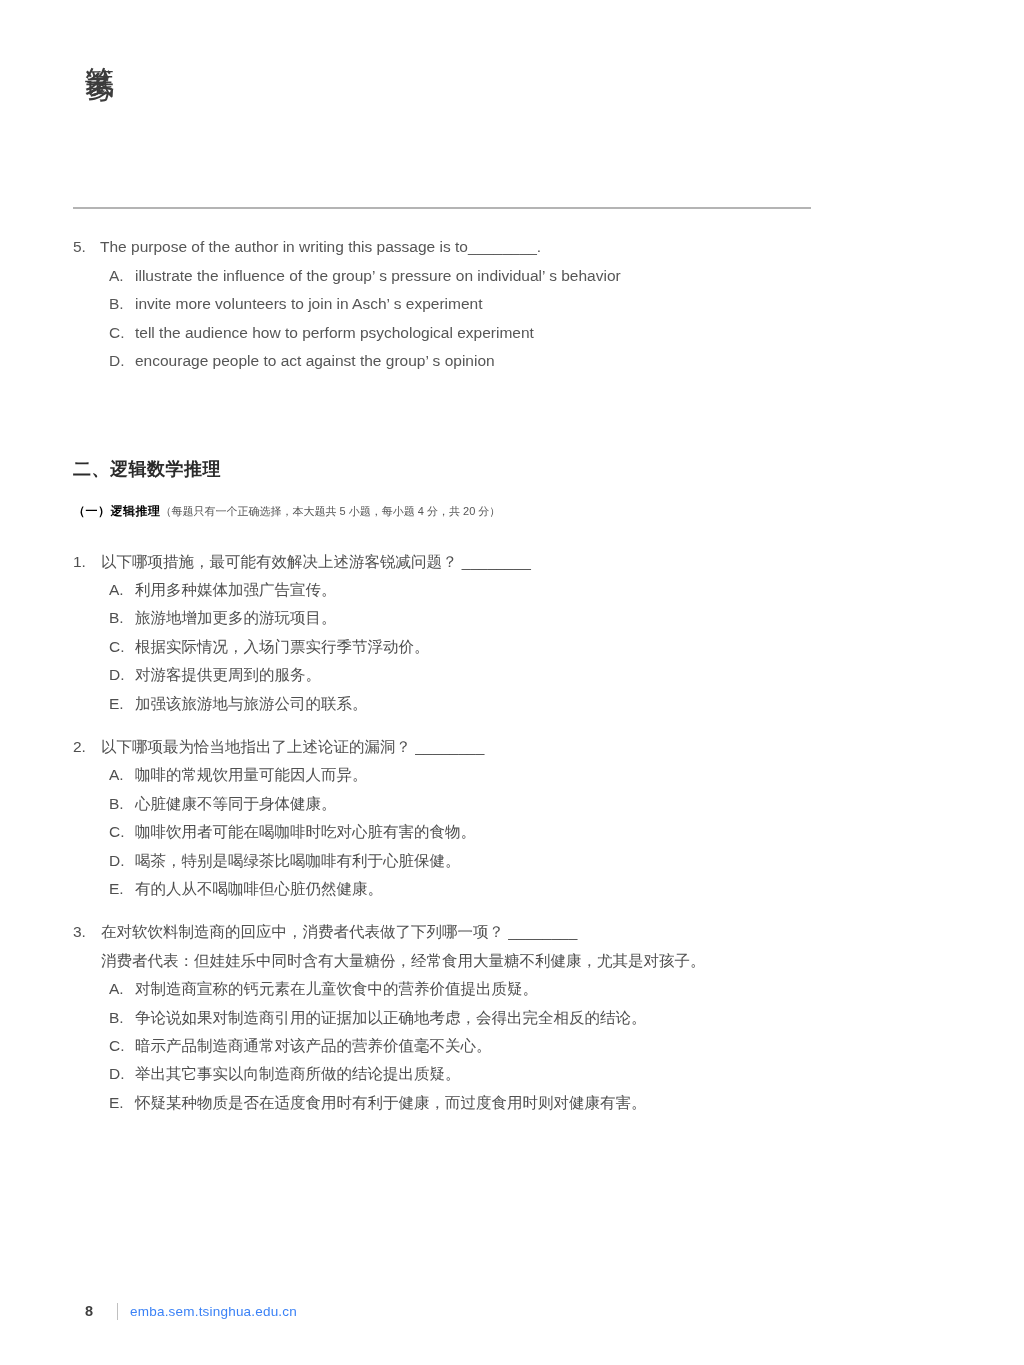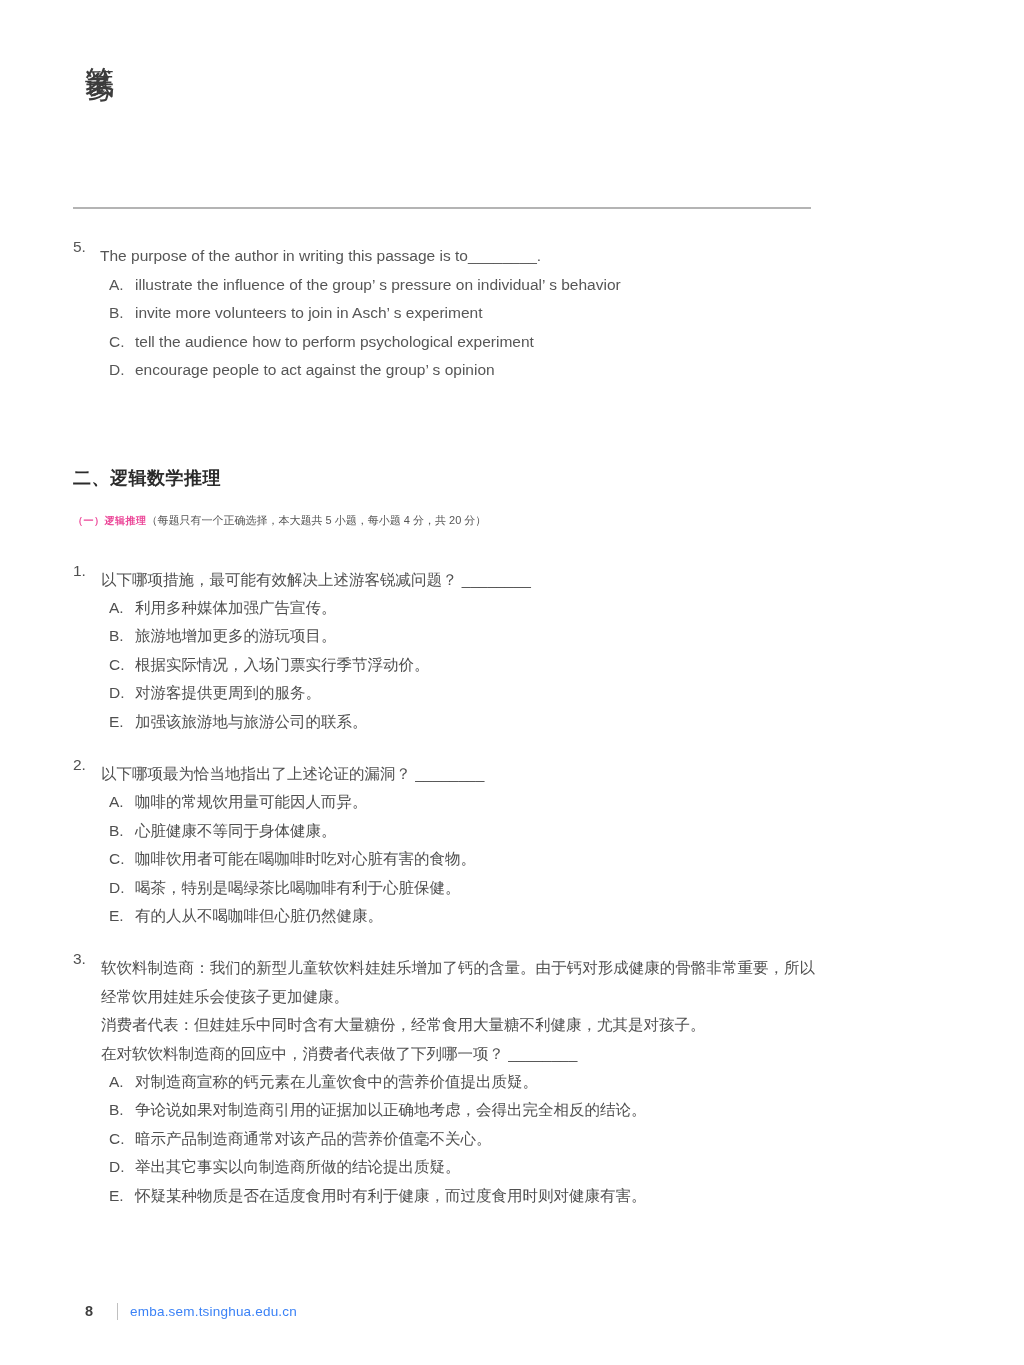--- a/index.html
+++ b/index.html
@@ -45,21 +45,21 @@
   .question {
     display: flex;
     font-size: 15.5px;
     line-height: 28.5px;
     color: #565656;
   }
   .question .q-num {
     flex: none;
     width: 27px;
   }
-  .question .q-body { flex: 1; min-width: 0; margin-top: 9px; }
+  .question .q-body { flex: 1; min-width: 0; }
   .q-body p { margin: 0; }
   .q-cn { line-height: 28.4px; color: #4f4f4f; margin-bottom: 15px; }
   .q-cn .q-num { width: 28px; }
   .q-cn .q-body p { text-align: justify; }
   .options { margin-left: 9px; }
   .q-cn .options { margin-left: 8px; }
   .option { display: flex; }
   .option .opt-label { flex: none; width: 26px; }
   .option .opt-text { flex: 1; }
   
@@ -69,23 +69,23 @@
     line-height: 26px;
     font-weight: bold;
     color: #2b2b2b;
     letter-spacing: 0.5px;
   }
   .subsection {
     margin-top: 15px;
     line-height: 25px;
   }
   .subsection .sub-bold {
-    font-size: 10px;
+    font-size: 12px;
     font-weight: bold;
-    color: #ec4899;
+    color: #000000;
     letter-spacing: 0.5px;
   }
   .subsection .sub-note {
     font-size: 11px;
     color: #555555;
   }
   .questions-block { margin-top: 24px; }
   
   .footer {
     position: absolute;
@@ -209,23 +209,22 @@
               <span class="opt-label">E.</span>
               <span class="opt-text">有的人从不喝咖啡但心脏仍然健康。</span>
             </div>
           </div>
         </div>
       </div>
 
       <div class="question q-cn">
         <div class="q-num">3.</div>
         <div class="q-body">
-          <p>软饮料制造商：我们的新型儿童软饮料娃娃乐增加了钙的含量。由于钙对形成健康的骨骼非常重要，所以经常饮用娃娃乐会使孩子更加健康。</p>
+          <p>在对软饮料制造商的回应中，消费者代表做了下列哪一项？ ________</p>
           <p>消费者代表：但娃娃乐中同时含有大量糖份，经常食用大量糖不利健康，尤其是对孩子。</p>
-          <p>在对软饮料制造商的回应中，消费者代表做了下列哪一项？ ________</p>
           <div class="options">
             <div class="option">
               <span class="opt-label">A.</span>
               <span class="opt-text">对制造商宣称的钙元素在儿童饮食中的营养价值提出质疑。</span>
             </div>
             <div class="option">
               <span class="opt-label">B.</span>
               <span class="opt-text">争论说如果对制造商引用的证据加以正确地考虑，会得出完全相反的结论。</span>
             </div>
             <div class="option">

